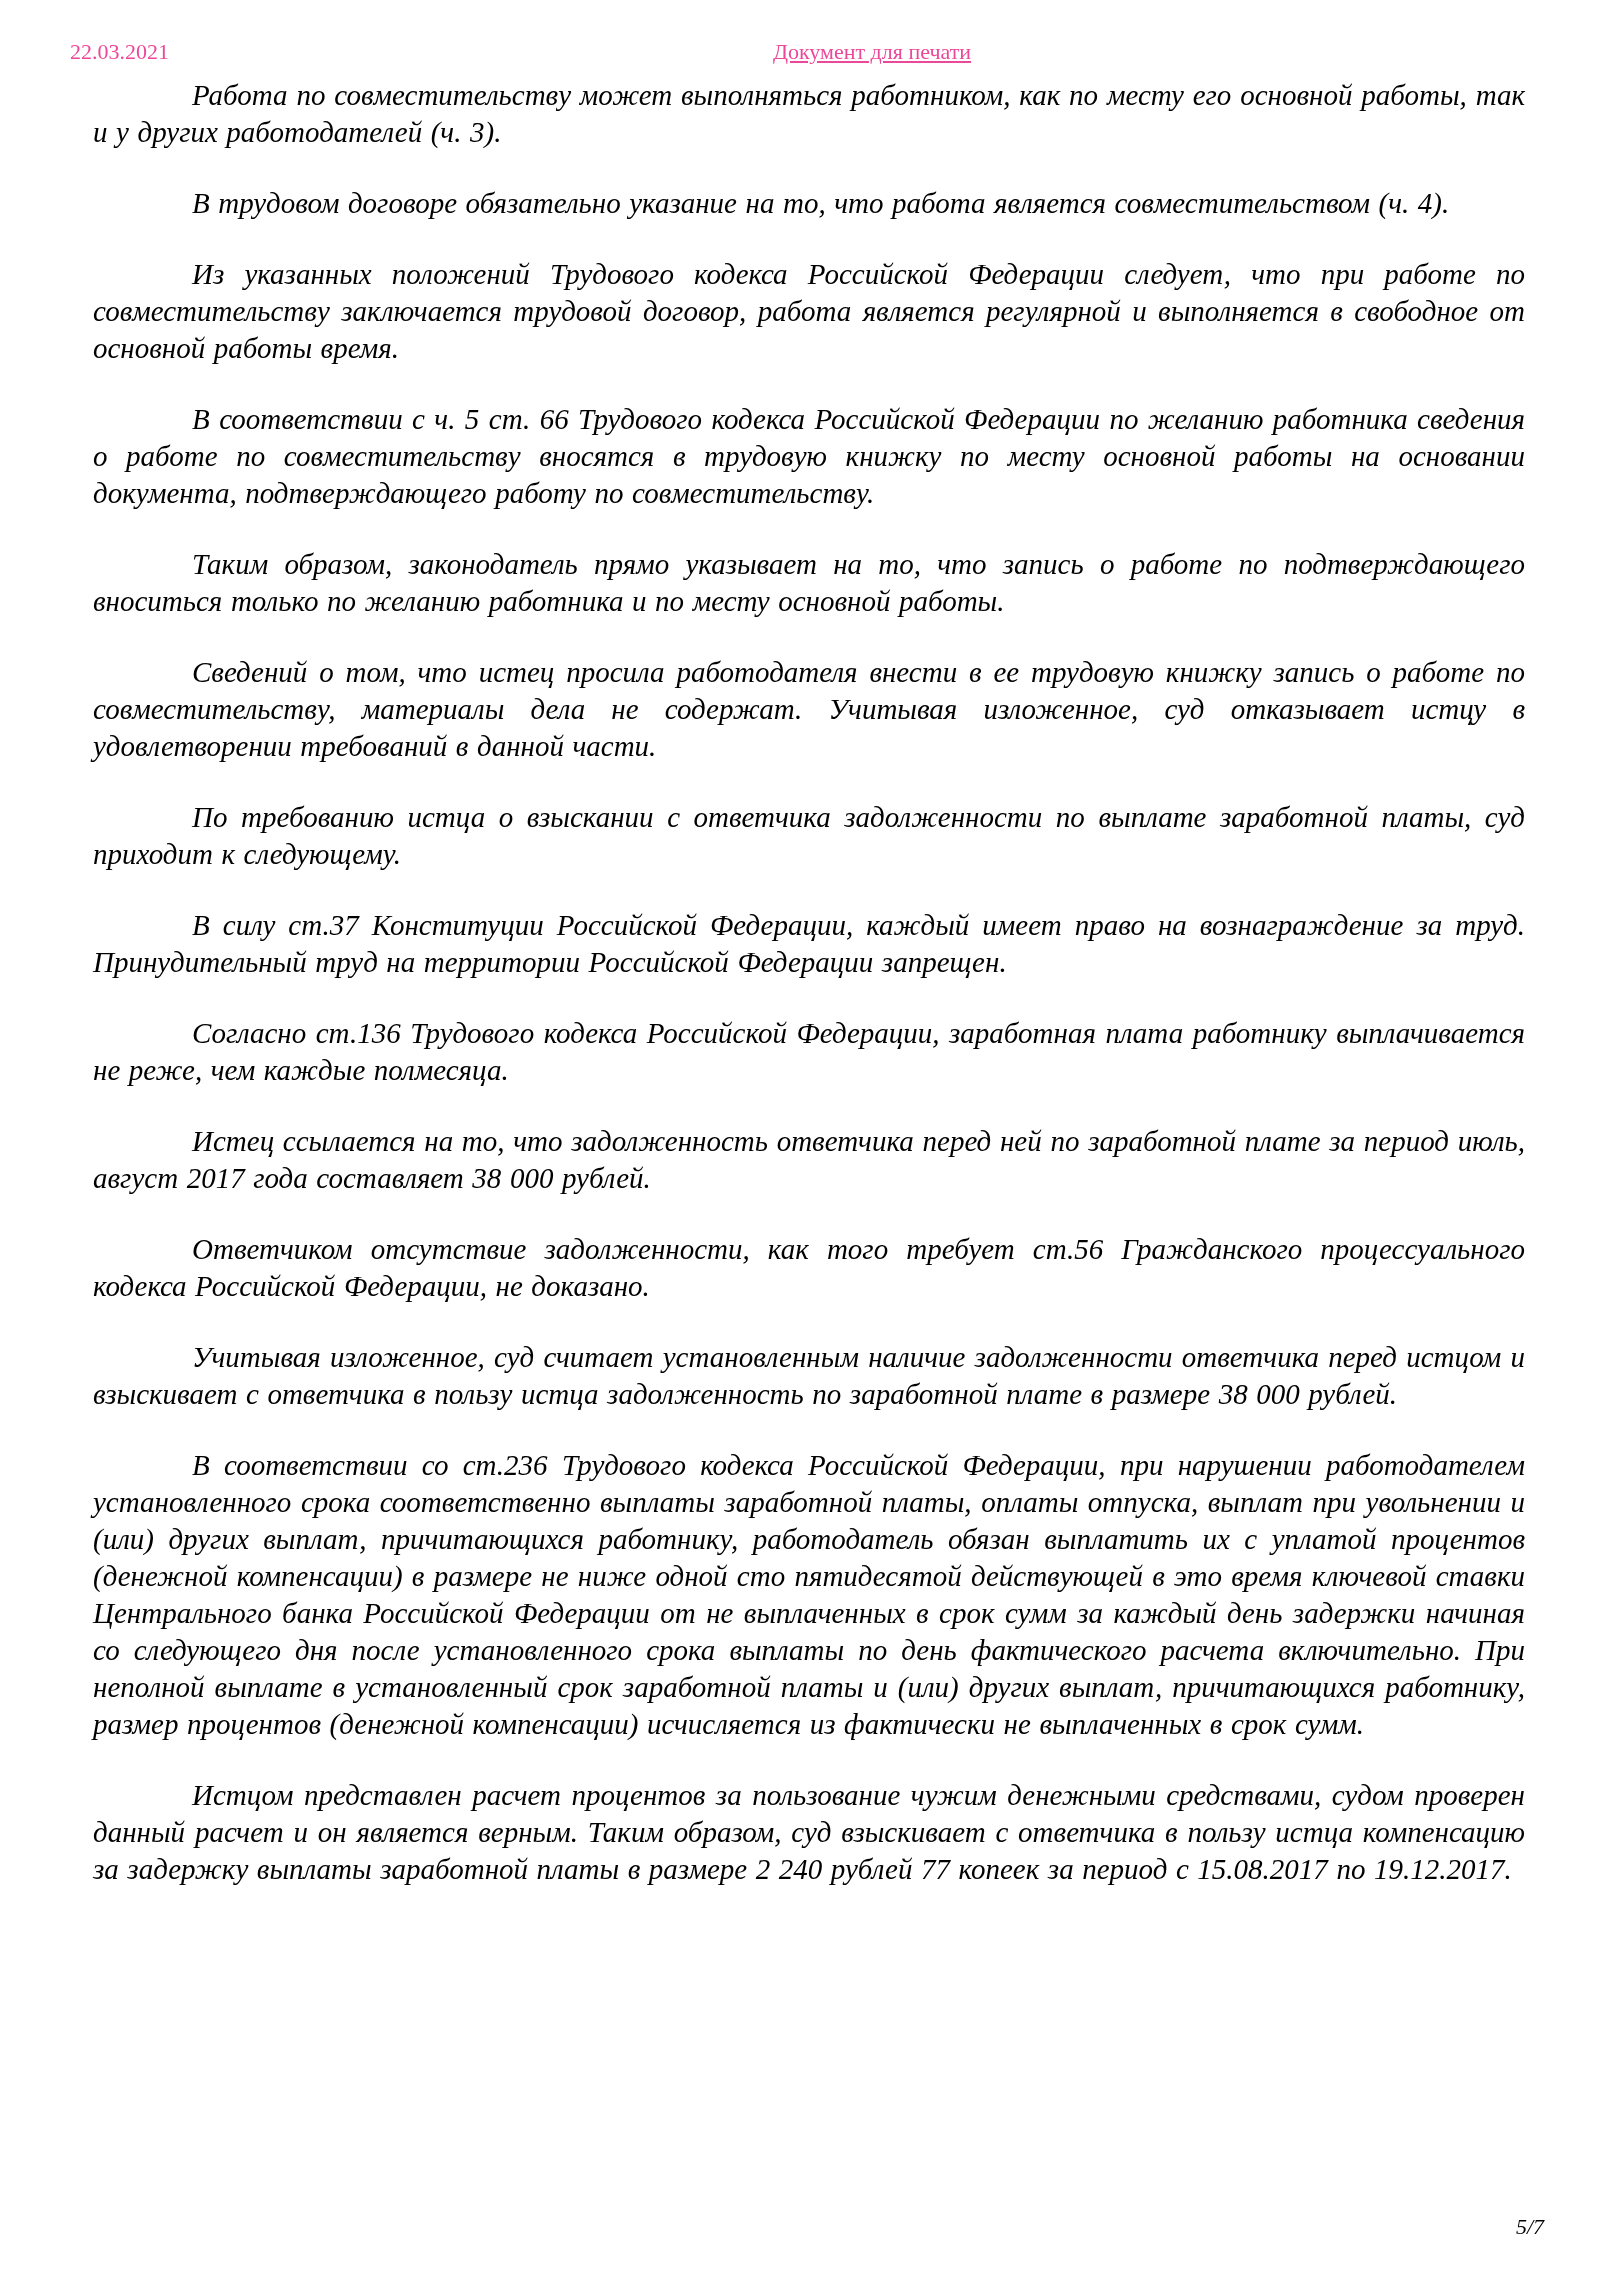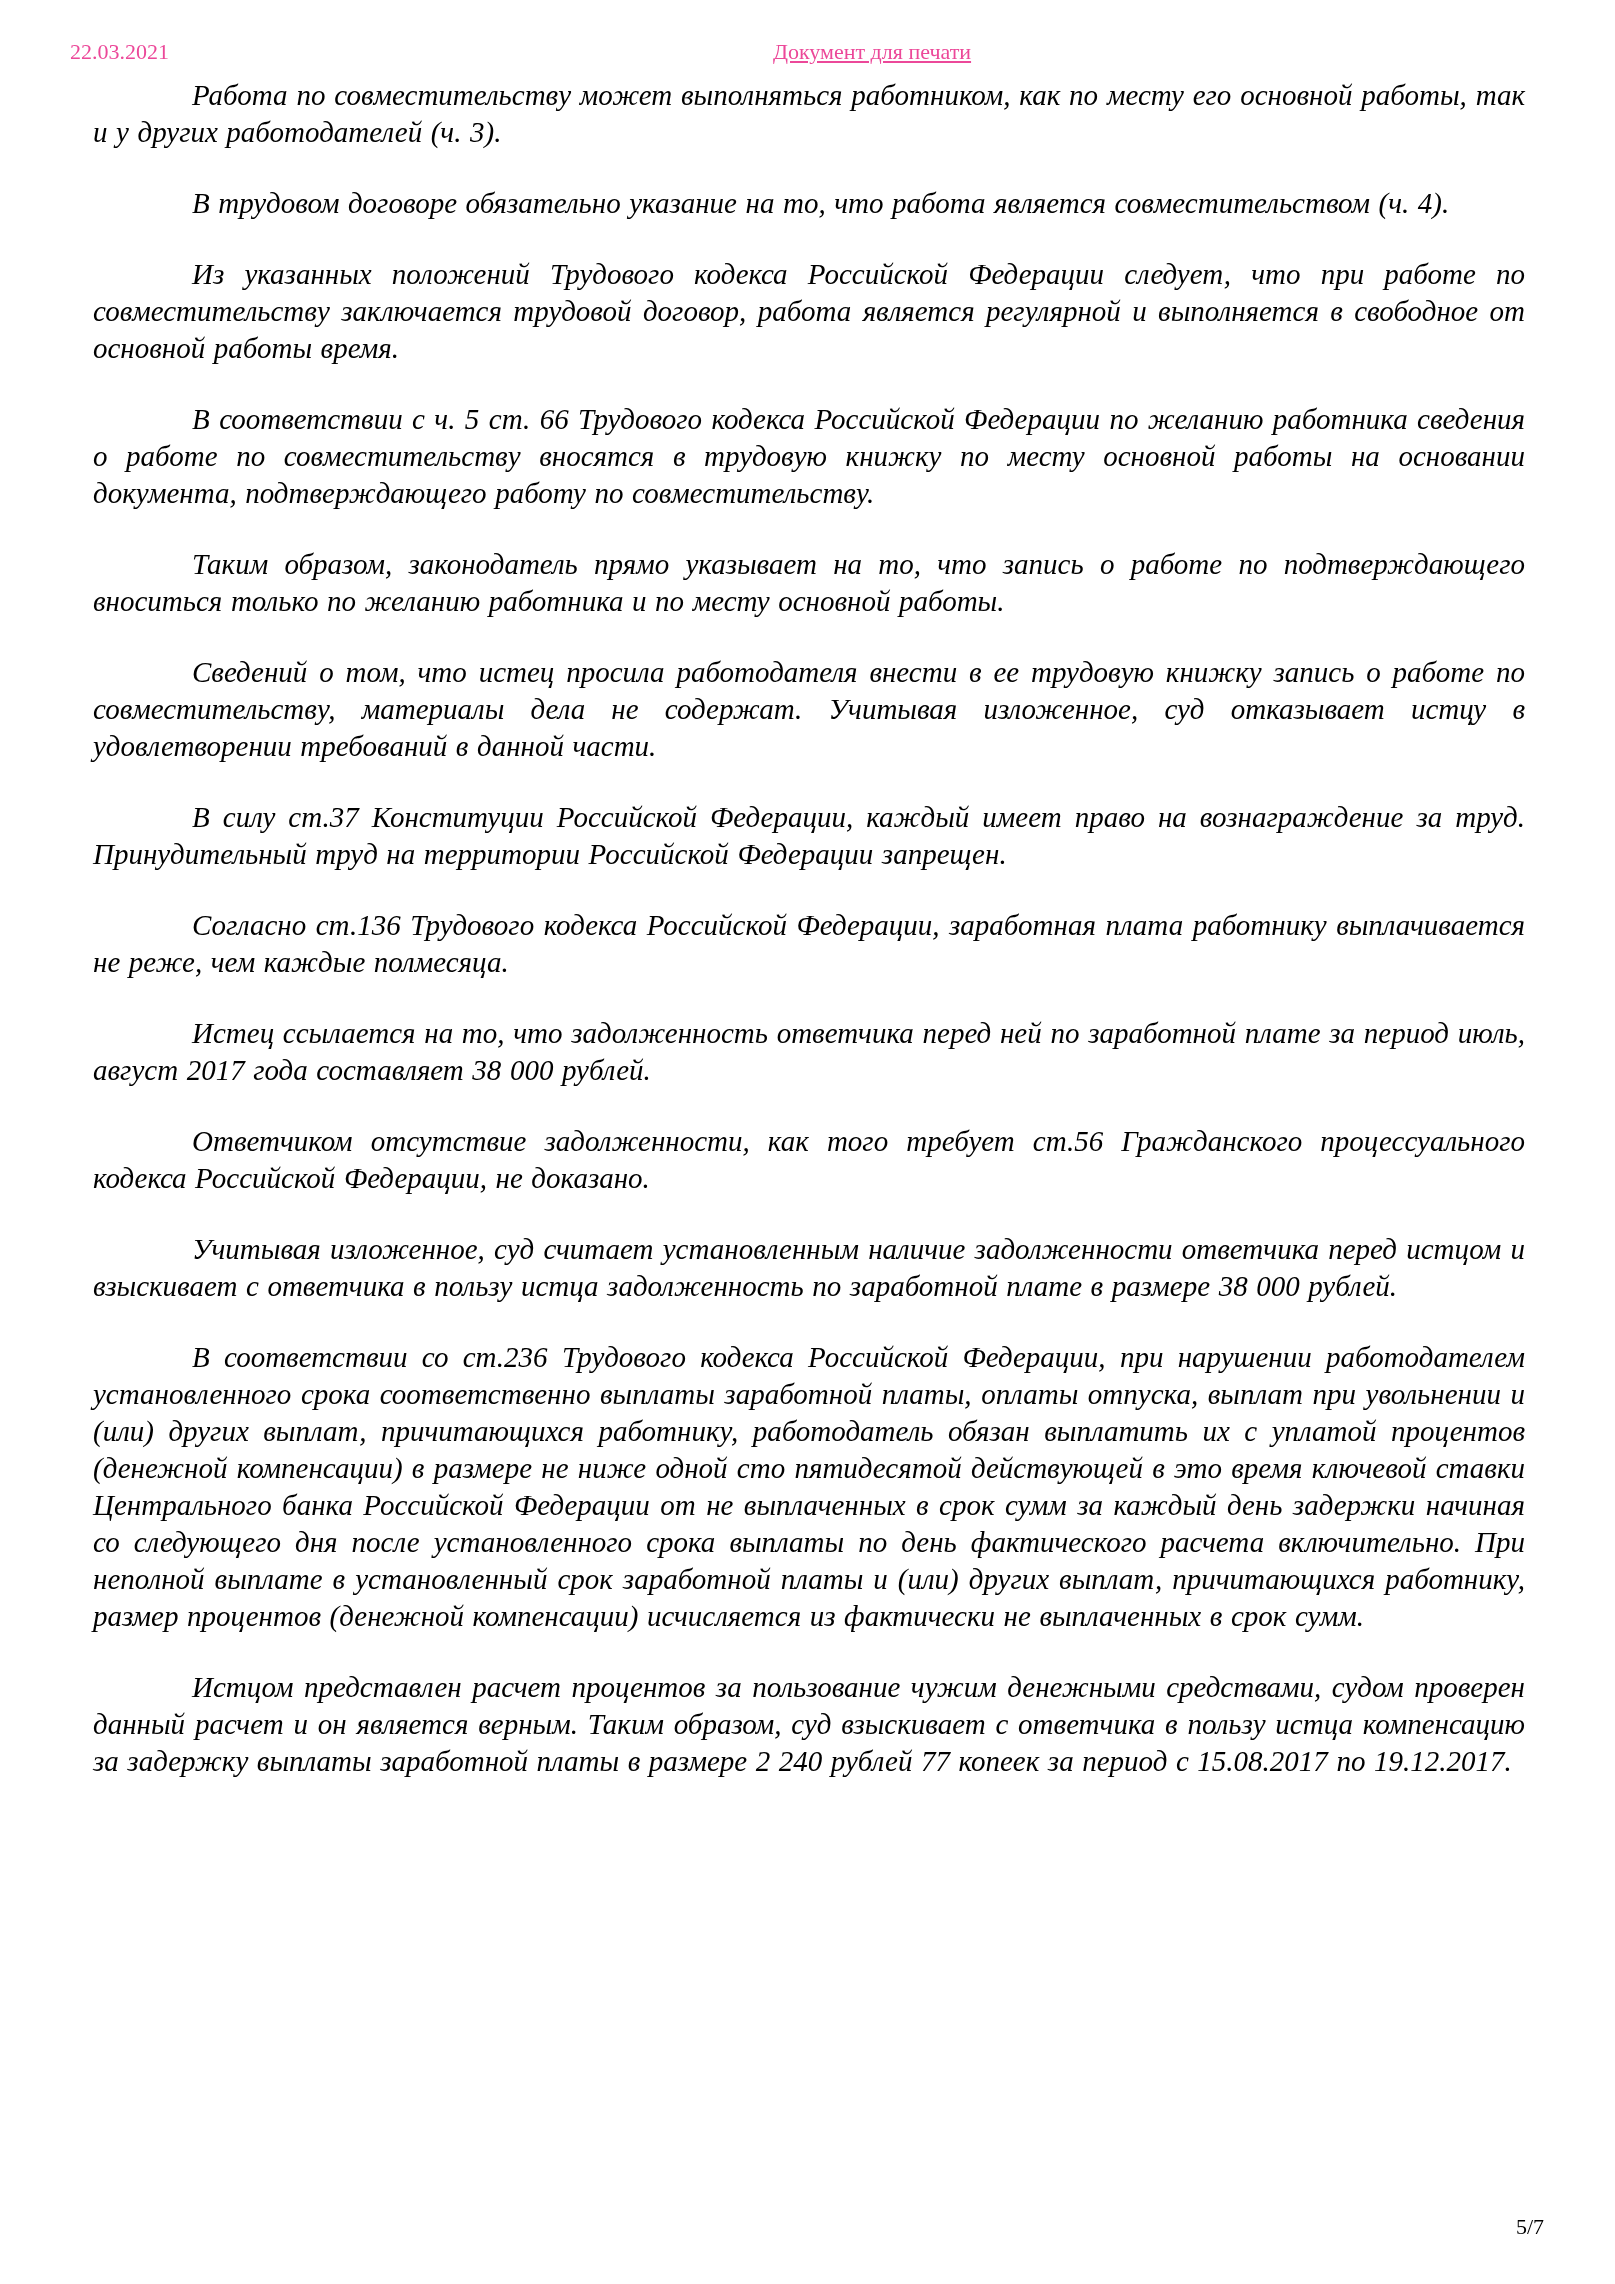--- a/index.html
+++ b/index.html
@@ -53,38 +53,40 @@
     text-indent: 99px;
     word-spacing: 1.3px;
     font-style: italic;
   }
   .page-footer {
     position: absolute;
     top: 2214px;
     right: 72px;
     font-size: 22px;
     line-height: 26px;
+    font-style: italic;
     white-space: nowrap;
   }
 </style>
 </head>
 <body>
 
 <div class="page-header">
   <span class="header-date">22.03.2021</span>
   <span class="header-title">Документ для печати</span>
 </div>
 
 <div class="doc-body">
   <p>Работа по совместительству может выполняться работником, как по месту его основной работы, так и у других работодателей (ч. 3).</p>
   <p>В трудовом договоре обязательно указание на то, что работа является совместительством (ч. 4).</p>
   <p>Из указанных положений Трудового кодекса Российской Федерации следует, что при работе по совместительству заключается трудовой договор, работа является регулярной и выполняется в свободное от основной работы время.</p>
   <p>В соответствии с ч. 5 ст. 66 Трудового кодекса Российской Федерации по желанию работника сведения о работе по совместительству вносятся в трудовую книжку по месту основной работы на основании документа, подтверждающего работу по совместительству.</p>
   <p>Таким образом, законодатель прямо указывает на то, что запись о работе по подтверждающего вноситься только по желанию работника и по месту основной работы.</p>
   <p>Сведений о том, что истец просила работодателя внести в ее трудовую книжку запись о работе по совместительству, материалы дела не содержат. Учитывая изложенное, суд отказывает истцу в удовлетворении требований в данной части.</p>
+  <p>По требованию истца о взыскании с ответчика задолженности по выплате заработной платы, суд приходит к следующему.</p>
   <p>В силу ст.37 Конституции Российской Федерации, каждый имеет право на вознаграждение за труд. Принудительный труд на территории Российской Федерации запрещен.</p>
   <p>Согласно ст.136 Трудового кодекса Российской Федерации, заработная плата работнику выплачивается не реже, чем каждые полмесяца.</p>
   <p>Истец ссылается на то, что задолженность ответчика перед ней по заработной плате за период июль, август 2017 года составляет 38 000 рублей.</p>
   <p>Ответчиком отсутствие задолженности, как того требует ст.56 Гражданского процессуального кодекса Российской Федерации, не доказано.</p>
   <p>Учитывая изложенное, суд считает установленным наличие задолженности ответчика перед истцом и взыскивает с ответчика в пользу истца задолженность по заработной плате в размере 38 000 рублей.</p>
   <p>В соответствии со ст.236 Трудового кодекса Российской Федерации, при нарушении работодателем установленного срока соответственно выплаты заработной платы, оплаты отпуска, выплат при увольнении и (или) других выплат, причитающихся работнику, работодатель обязан выплатить их с уплатой процентов (денежной компенсации) в размере не ниже одной сто пятидесятой действующей в это время ключевой ставки Центрального банка Российской Федерации от не выплаченных в срок сумм за каждый день задержки начиная со следующего дня после установленного срока выплаты по день фактического расчета включительно. При неполной выплате в установленный срок заработной платы и (или) других выплат, причитающихся работнику, размер процентов (денежной компенсации) исчисляется из фактически не выплаченных в срок сумм.</p>
   <p>Истцом представлен расчет процентов за пользование чужим денежными средствами, судом проверен данный расчет и он является верным. Таким образом, суд взыскивает с ответчика в пользу истца компенсацию за задержку выплаты заработной платы в размере 2 240 рублей 77 копеек за период с 15.08.2017 по 19.12.2017.</p>
 </div>
 
 <div class="page-footer">5/7</div>

